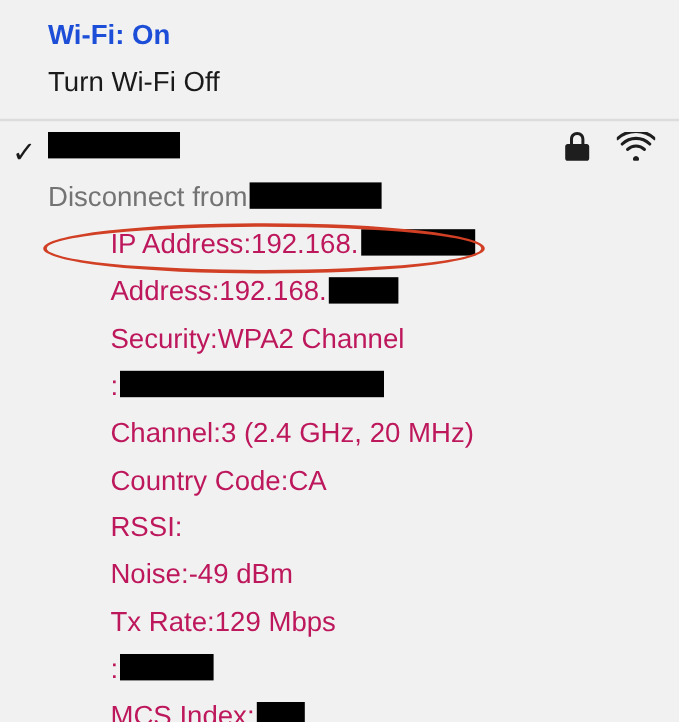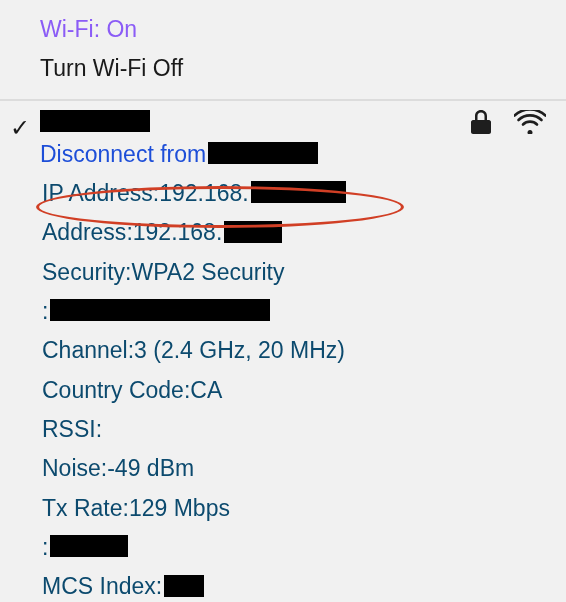--- a/index.html
+++ b/index.html
@@ -21,21 +21,22 @@
     }
     .row {
       display: flex;
       align-items: center;
       padding: 3px 18px 3px 40px;
       font-size: 23px;
       line-height: 1.45;
       position: relative;
     }
     .wifi-status {
-      color: #8b5cf6;
+      color: #1d4ed8;
+      font-weight: bold;
     }
     .turn-off {
       color: #1a1a1a;
     }
     .divider {
       height: 2px;
       background: #dcdcdc;
       margin: 4px 0 6px 0;
     }
     .checkmark {
@@ -54,25 +55,26 @@
     }
     .net-icons {
       position: absolute;
       right: 20px;
       top: 2px;
       display: flex;
       align-items: center;
       gap: 22px;
     }
     .disconnect-row {
-      color: #1d4ed8;
+      color: #737373;
+      margin-top: 10px;
     }
     .detail-row {
-      color: #0c4a6e;
-      padding-left: 42px;
+      color: #be185d;
+      padding-left: 92px;
     }
     .detail-row .sep::after {
       content: ": ";
     }
     .circle-annotation {
       position: absolute;
       border: 3px solid #d13f25;
       border-radius: 50%;
       pointer-events: none;
     }
@@ -125,21 +127,21 @@
 <div class="row detail-row">
   <span>Address</span>
     <span class="sep"></span>
   <span>192.168.</span>
   <span class="blackbox" style="width:58px; margin-left:2px;"></span>
 </div>
 
 <div class="row detail-row">
   <span>Security</span>
     <span class="sep"></span>
-  <span>WPA2 Security</span>
+  <span>WPA2 Channel</span>
 </div>
 
 <div class="row detail-row">
     <span class="sep"></span>
   <span class="blackbox" style="width:220px; margin-left:2px;"></span>
 </div>
 
 <div class="row detail-row">
   <span>Channel</span>
     <span class="sep"></span>

